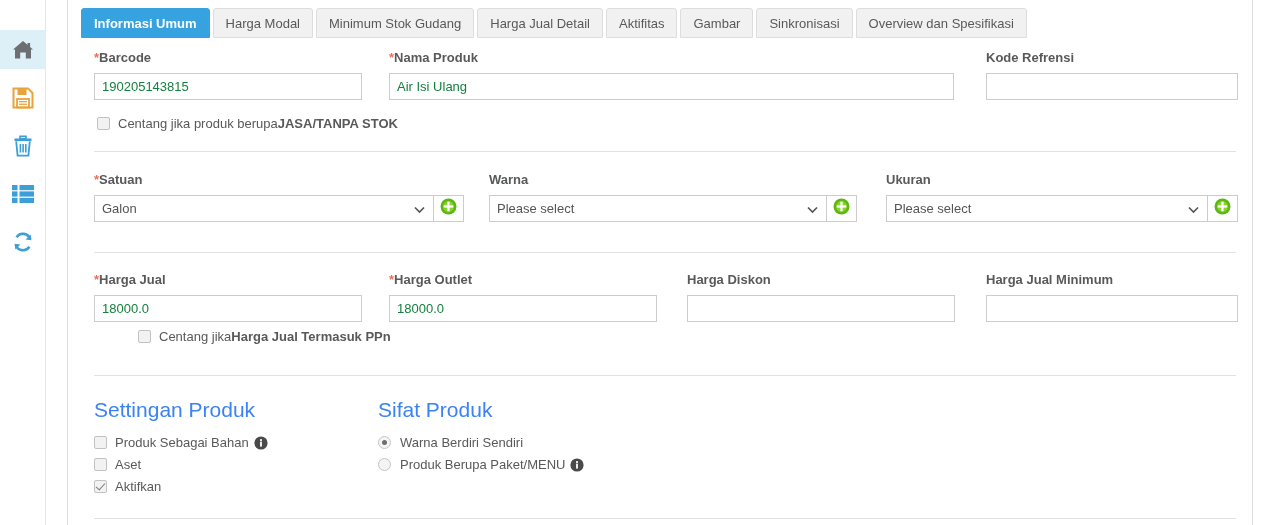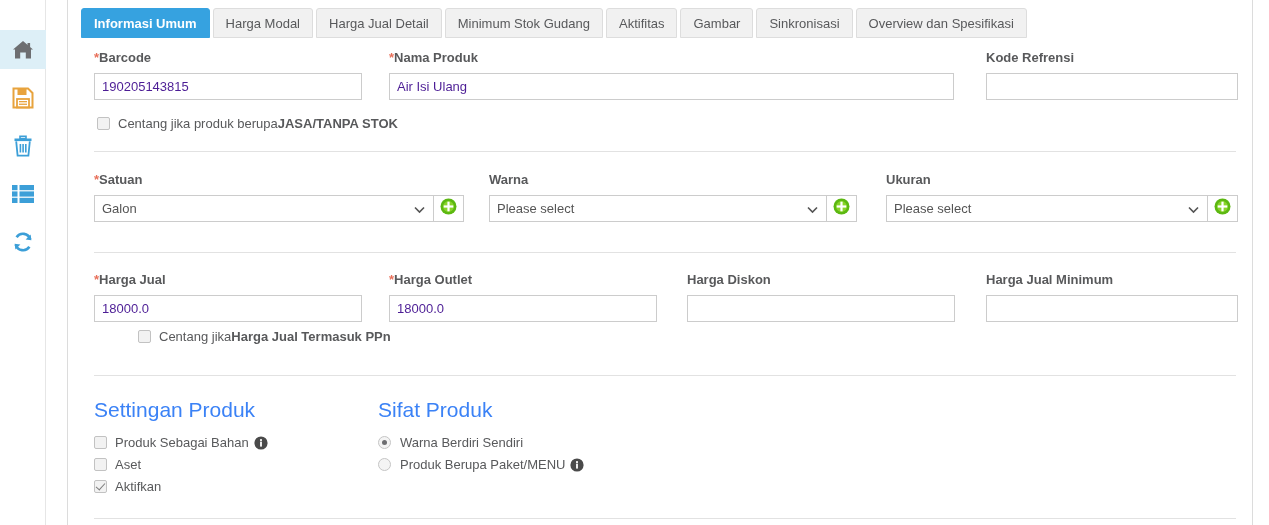--- a/index.html
+++ b/index.html
@@ -78,21 +78,21 @@
     white-space: nowrap;
   }
   .fld-label .req { color: #e8705a; font-weight: bold; }
 
   input.txt {
     width: 100%;
     height: 27px;
     border: 1px solid #cccccc;
     background: #ffffff;
     font-size: 13px;
-    color: #4c1d95;
+    color: #15803d;
     padding: 0 7px;
     font-family: "Liberation Sans", sans-serif;
     outline: none;
   }
   input.txt::placeholder { color: #999; }
 
   
   .selgrp { display: flex; width: 100%; }
   .sel {
     flex: 1 1 auto;
@@ -249,24 +249,24 @@
 <div id="panel">
 
   <div id="tabs">
     <div class="tab active">
         <span>Informasi Umum</span>
       </div>
     <div class="tab">
         <span>Harga Modal</span>
       </div>
     <div class="tab">
+        <span>Minimum Stok Gudang</span>
+      </div>
+    <div class="tab">
         <span>Harga Jual Detail</span>
-      </div>
-    <div class="tab">
-        <span>Minimum Stok Gudang</span>
       </div>
     <div class="tab">
         <span>Aktifitas</span>
       </div>
     <div class="tab">
         <span>Gambar</span>
       </div>
     <div class="tab">
         <span>Sinkronisasi</span>
       </div>

